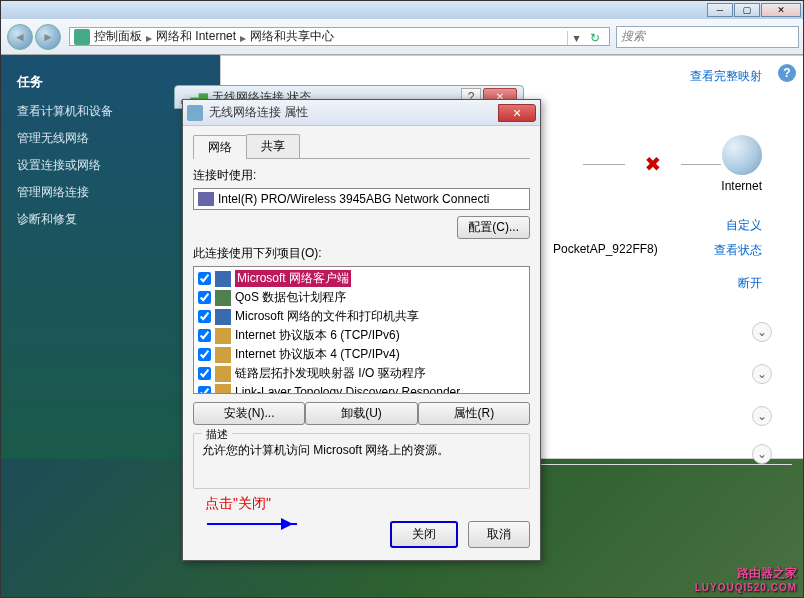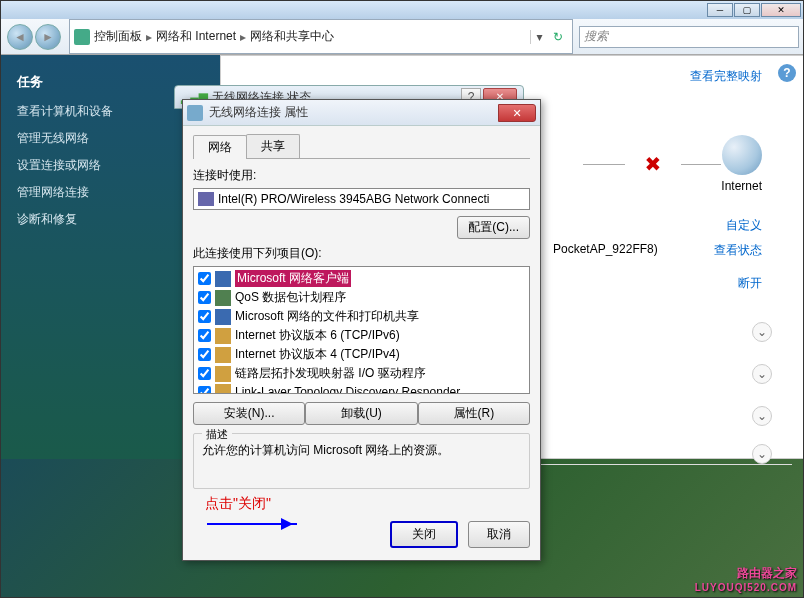--- a/index.html
+++ b/index.html
@@ -8,27 +8,27 @@
 
 .main-window { position: absolute; top: 0; left: 0; width: 804px; height: 598px; }
 .titlebar { height: 18px; background: linear-gradient(to bottom, #d8e8f8, #b8d0e8); display: flex; justify-content: flex-end; align-items: center; padding-right: 4px; }
 .win-btn { width: 26px; height: 14px; border: 1px solid #6a8aa8; margin-left: 1px; display: flex; align-items: center; justify-content: center; font-size: 9px; background: linear-gradient(to bottom, #e8f0f8, #c8d8e8); }
 .win-btn.close { width: 40px; background: linear-gradient(to bottom, #f0e8e8, #e8c8c8); }
 
 
 .toolbar { height: 36px; background: linear-gradient(to bottom, #f4f8fc, #e4ecf4); display: flex; align-items: center; border-bottom: 1px solid #aaa; padding: 0 6px; }
 .nav-btns { display: flex; }
 .nav-btn { width: 26px; height: 26px; border-radius: 50%; background: radial-gradient(circle at 35% 35%, #cde4f4, #8ab4d0 60%, #6a94b0); border: 1px solid #7aa; margin-right: 2px; display: flex; align-items: center; justify-content: center; color: #888; }
-.addr-bar { flex: 1; margin: 0 6px; height: 35px; background: #fff; border: 1px solid #9ab; display: flex; align-items: center; padding: 0 4px; }
+.addr-bar { flex: 1; margin: 0 6px; height: 19px; background: #fff; border: 1px solid #9ab; display: flex; align-items: flex-end; padding: 0 4px; }
 .addr-icon { width: 16px; height: 16px; background: #4a8; margin-right: 4px; display: inline-block; border-radius: 2px; }
 .bc { color: #222; }
 .bc-sep { margin: 0 4px; color: #666; }
 .addr-drop { width: 18px; border-left: 1px solid #ccc; text-align: center; color: #555; }
 .addr-refresh { width: 20px; color: #2a6; text-align: center; }
-.search-box { width: 220px; height: 22px; background: #fff; border: 1px solid #9ab; display: flex; align-items: center; padding: 0 4px; color: #888; font-style: italic; }
+.search-box { width: 183px; height: 22px; background: #fff; border: 1px solid #9ab; display: flex; align-items: center; padding: 0 4px; color: #888; font-style: italic; }
 
 
 .content { display: flex; height: 404px; }
 .sidebar { width: 219px; background: linear-gradient(to bottom, #1a5070, #1a5a4a); padding: 18px 16px; color: #fff; }
 .sidebar h4 { font-size: 13px; font-weight: bold; margin-bottom: 12px; }
 .sidebar a { display: block; color: #d8e8f0; text-decoration: none; margin-bottom: 10px; font-size: 12px; }
 .sidebar .sep { height: 340px; }
 
 .main { flex: 1; background: #fff; border: 1px solid #ccc; position: relative; padding: 12px; }
 .help-icon { position: absolute; right: 8px; top: 8px; width: 18px; height: 18px; border-radius: 50%; background: #5a9bd5; color: #fff; text-align: center; line-height: 18px; font-weight: bold; }

